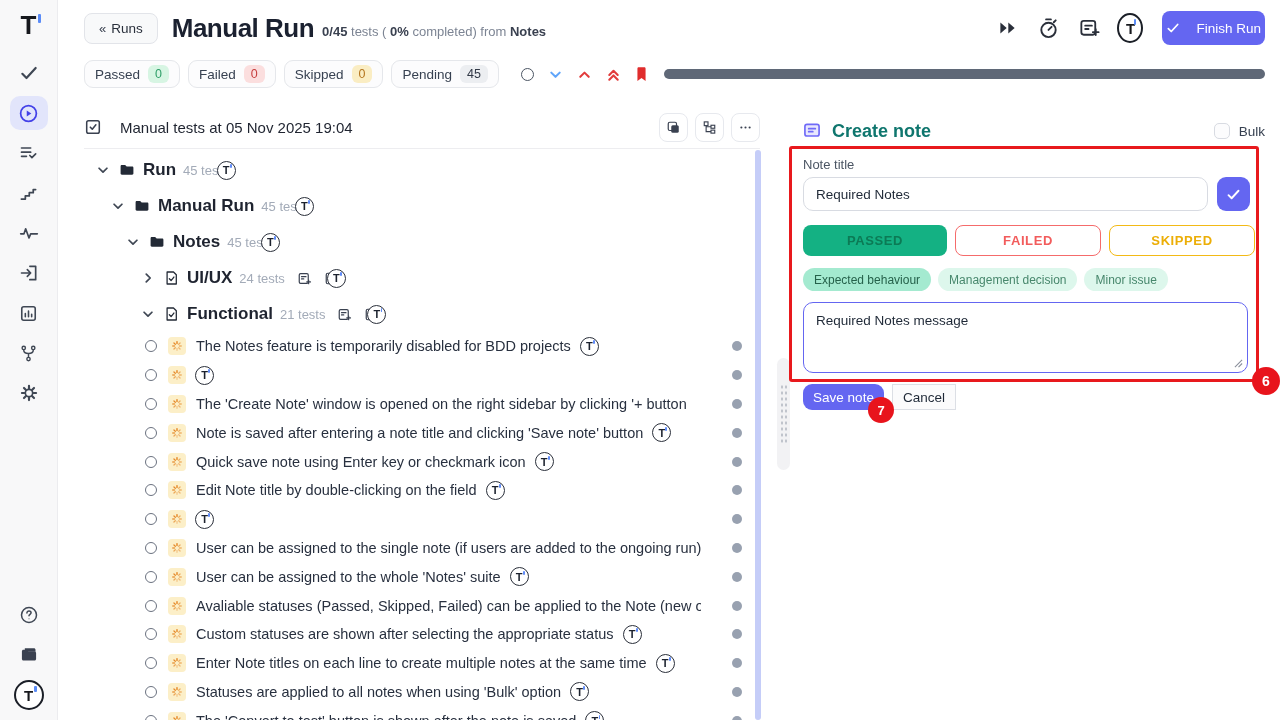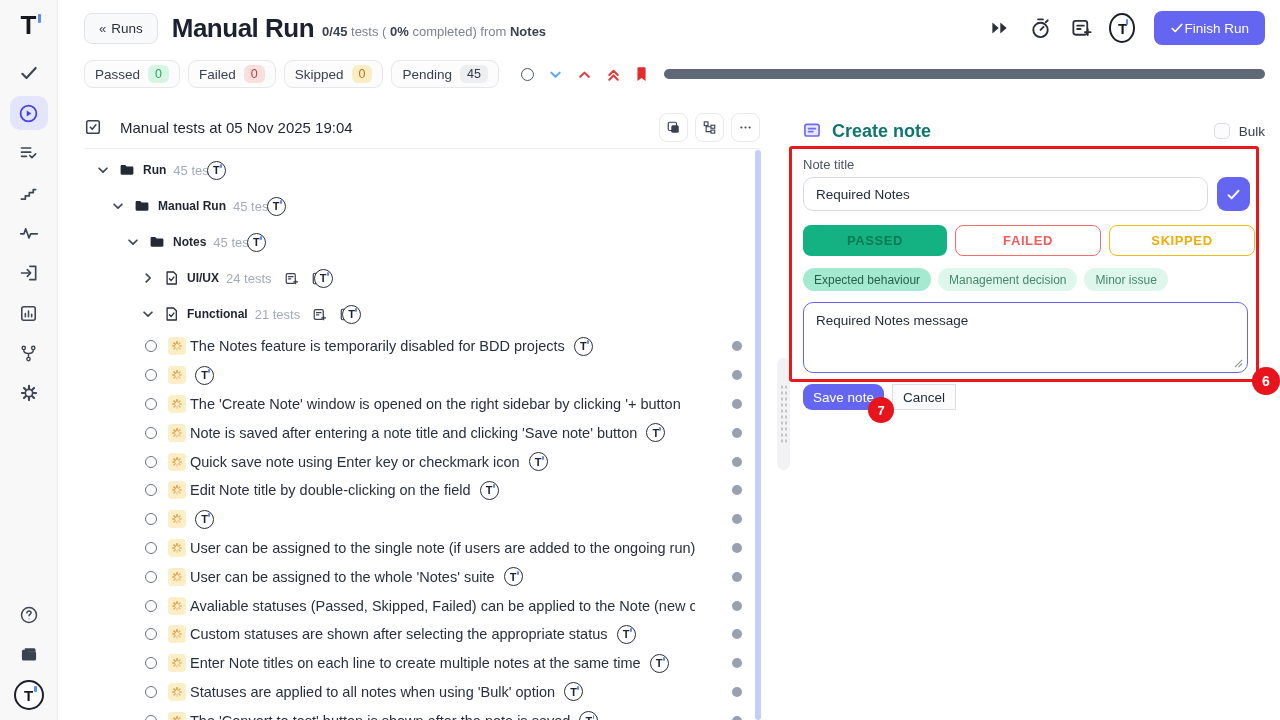--- a/index.html
+++ b/index.html
@@ -20,21 +20,21 @@
 
   
   .header{position:absolute;left:84px;top:0;right:0;height:56px;display:flex;align-items:center}
   .runs-btn{height:31px;padding:0 14px;border:1px solid #e2e4e9;background:#f8f9fa;border-radius:8px;display:flex;align-items:center;gap:7px;font-size:13.5px;color:#2a303c;cursor:pointer}
   .runs-btn .dbl{color:#3a4150;font-size:13px;letter-spacing:-2px}
   .page-title{font-size:26px;font-weight:800;color:#1b2130;letter-spacing:-.5px;margin-left:14px}
   .subtitle{font-size:13px;color:#7c8493;margin-left:8px;margin-top:7px}
   .subtitle b{color:#3a4150}
   .hdr-icons{margin-left:auto;display:flex;align-items:center;gap:15px;padding-right:15px}
   .hico{width:26px;height:26px;display:flex;align-items:center;justify-content:center;cursor:pointer;color:#2a2f3a}
-  .finish-btn{height:34px;padding:0 16px;background:#6466f1;border-radius:8px;color:#fff;font-size:13.5px;display:flex;align-items:center;gap:0;cursor:pointer;margin-left:4px}
+  .finish-btn{height:34px;padding:0 4px;background:#6466f1;border-radius:8px;color:#fff;font-size:13.5px;display:flex;align-items:center;gap:16px;cursor:pointer;margin-left:4px}
 
   
   .filterbar{position:absolute;left:84px;top:60px;right:15px;height:28px;display:flex;align-items:center}
   .chip{height:28px;border:1px solid #e5e7eb;background:#fcfcfd;border-radius:9px;display:flex;align-items:center;gap:8px;padding:0 10px;font-size:13.5px;color:#374151;margin-right:8px;cursor:pointer}
   .chip .badge{border-radius:6px;padding:2px 7px;font-size:12.5px;font-weight:500}
   .chip.passed .badge{background:#d7f5e3;color:#2f9e68}
   .chip.failed .badge{background:#fbdede;color:#c73e3e}
   .chip.skipped .badge{background:#faedc3;color:#b4751f}
   .chip.pending .badge{background:#eceef1;color:#313846}
   .fico{margin-left:14px;cursor:pointer;display:flex;align-items:center}
@@ -46,33 +46,33 @@
   .tree-head .t-title{font-size:15px;color:#1f2430;margin-left:18px}
   .tree-head .btns{margin-left:auto;display:flex;gap:7px}
   .sqbtn{width:29px;height:29px;border:1px solid #e7e9ee;border-radius:8px;background:#fff;display:flex;align-items:center;justify-content:center;cursor:pointer;color:#3a4150}
   .tree-divider{position:absolute;left:84px;top:148px;width:676px;height:1px;background:#ededf0}
   .suites{position:absolute;left:84px;top:152px;width:676px}
   .suite-row{height:36px;display:flex;align-items:center;position:relative;cursor:pointer}
   .ind0{padding-left:12px}.ind1{padding-left:27px}.ind2{padding-left:42px}.ind3{padding-left:57px}
   .chev{width:14px;color:#3f4754;display:flex;cursor:pointer}
   .chev.right{transform:rotate(-90deg)}
   .suite-ico{margin-left:9px;display:flex}
-  .suite-label{font-size:12px;font-weight:700;color:#1f2430;margin-left:8px}
+  .suite-label{font-size:17px;font-weight:700;color:#1f2430;margin-left:8px}
   .suite-count{font-size:13px;color:#a3abb8;margin-left:7px}
   .mini-ico{margin-left:12px;color:#3a4150;display:flex;cursor:pointer}
   .row-logo{position:absolute;right:12px}
   .tcirc{width:19px;height:19px;border:1.6px solid #2a2f3a;border-radius:50%;display:inline-flex;align-items:center;justify-content:center;font-weight:800;font-size:11px;color:#1c222e;position:relative;background:#fff;flex:none}
   .tcirc::before{content:"T"}
   .tcirc i{position:absolute;top:2.5px;right:3px;width:1.8px;height:4px;background:#5f8bf8;border-radius:1px}
 
   .tests{position:absolute;left:84px;top:332px;width:676px;height:388px;overflow:hidden}
   .test-row{height:28.8px;display:flex;align-items:center;position:relative;padding-left:61px;cursor:pointer}
   .t-ring{width:12px;height:12px;border:1.5px solid #6b7280;border-radius:50%;flex:none;cursor:pointer}
   .spin-box{width:18px;height:18px;border-radius:4px;background:#fcefc8;display:flex;align-items:center;justify-content:center;margin-left:11px;flex:none}
-  .test-title{font-size:14.5px;color:#28303f;margin-left:4px;white-space:nowrap;overflow:hidden;max-width:505px}
+  .test-title{font-size:14.5px;color:#28303f;margin-left:10px;white-space:nowrap;overflow:hidden;max-width:505px}
   .test-logo{margin-left:9px;flex:none}
   .t-dot{position:absolute;right:18px;width:10px;height:10px;border-radius:50%;background:#98a1b0}
   .tree-scrollbar{position:absolute;left:755px;top:150px;width:6px;height:570px;background:#c5cdf8;border-radius:3px;cursor:pointer}
 
   
   .gutter{position:absolute;left:777px;top:358px;width:13px;height:112px;background:#f2f2f4;border-radius:7px;display:flex;align-items:center;justify-content:center;cursor:col-resize}
   .gutter .dots{width:8px;height:60px;background-image:radial-gradient(#c0c4cc 1px, transparent 1.2px);background-size:4px 6px}
 
   
   .np-head{position:absolute;left:802px;top:118px;right:15px;height:26px;display:flex;align-items:center}

